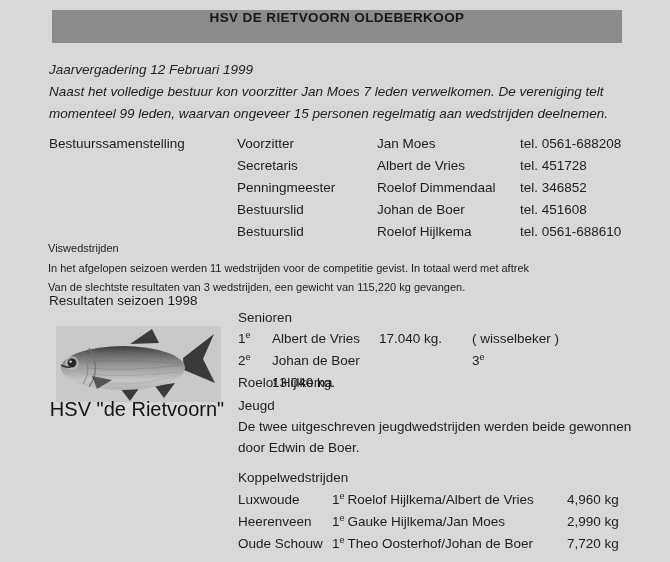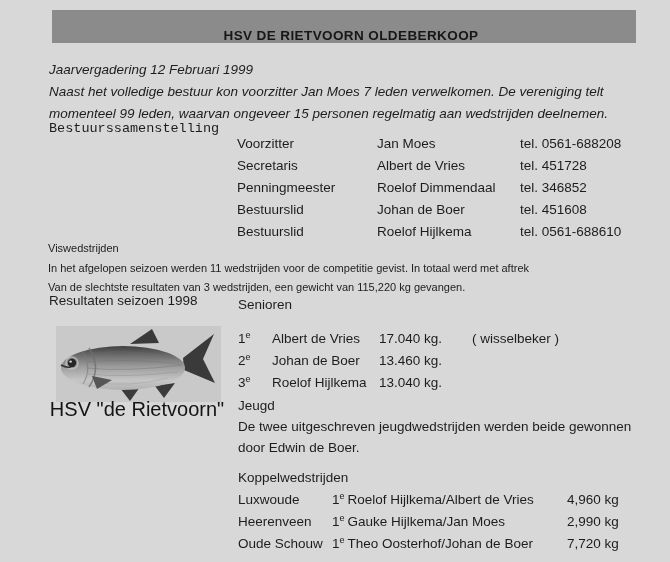--- a/index.html
+++ b/index.html
@@ -4,45 +4,45 @@
 <style>
   html,body { margin:0; padding:0; background:#d8d8d8; }
   .page {
     position:relative; width:670px; height:562px;
     background:#d8d8d8; overflow:hidden;
     font-family:"Liberation Sans", sans-serif;
     color:#1d1d1d;
   }
   .banner {
     position:absolute; left:52px; top:10px; width:570px; height:33px;
-    background:#8b8b8b; display:flex; align-items:flex-end; justify-content:center;padding-left:14px;
+    background:#8b8b8b; display:flex; align-items:flex-start; justify-content:center;
   }
   .banner-title {
     font-weight:bold; font-size:13.5px; letter-spacing:.4px; color:#171717;
     white-space:nowrap;
   }
   .blk { position:absolute; font-size:13.5px; line-height:22px; white-space:nowrap; }
   .line { white-space:nowrap; }
 
   .intro        { left:49px;  top:59px;font-style:italic; }
-  .board-label  { left:49px;  top:118px;font-family:Liberation Mono, monospace; }
+  .board-label  { left:49px;  top:133px; }
   .board-rows   { left:237px; top:133px; display:grid; grid-template-columns:140px 143px auto; }
   .vis          { left:48px;  top:239px; font-size:11px; line-height:19.5px; }
   .results-label{ left:49px;  top:290px;text-align:center; }
 
   .fish-box {
     position:absolute; left:56px; top:326px; width:165px; height:76px;
     background:#c9c9c9;
   }
   .fish-caption {
     position:absolute; left:46px; top:398px; width:182px;
     text-align:center; font-size:20px; color:#141414; white-space:nowrap;
   }
 
-  .sen-title    { left:238px; top:294px; }
+  .sen-title    { left:238px; top:307px; }
   .sen-rows     { left:238px; top:328px; display:grid; grid-template-columns:34px 107px 93px auto; }
   .jeugd        { left:238px; top:395px; line-height:21px; }
   .koppel-title { left:238px; top:467px; }
   .koppel-rows  { left:238px; top:489px; display:grid; grid-template-columns:94px 235px auto; }
 
   sup { font-size:9px; line-height:0; vertical-align:super; }
   .team-name { margin-left:3px; }
 </style>
 </head>
 <body>
@@ -130,21 +130,20 @@
   <div class="fish-caption">HSV "de Rietvoorn"</div>
 
   <div class="blk sen-title">Senioren</div>
   <div class="blk sen-rows">
     <span><span>1</span><sup>e</sup></span>
     <span>Albert de Vries</span>
     <span>17.040 kg.</span>
     <span>( wisselbeker )</span>
     <span><span>2</span><sup>e</sup></span>
     <span>Johan de Boer</span>
-    <span>13.460 kg.</span>
     <span></span>
     <span><span>3</span><sup>e</sup></span>
     <span>Roelof Hijlkema</span>
     <span>13.040 kg.</span>
     <span></span>
   </div>
 
   <div class="blk jeugd">
     <div class="line">Jeugd</div>
     <div class="line">De twee uitgeschreven jeugdwedstrijden werden beide gewonnen</div>

